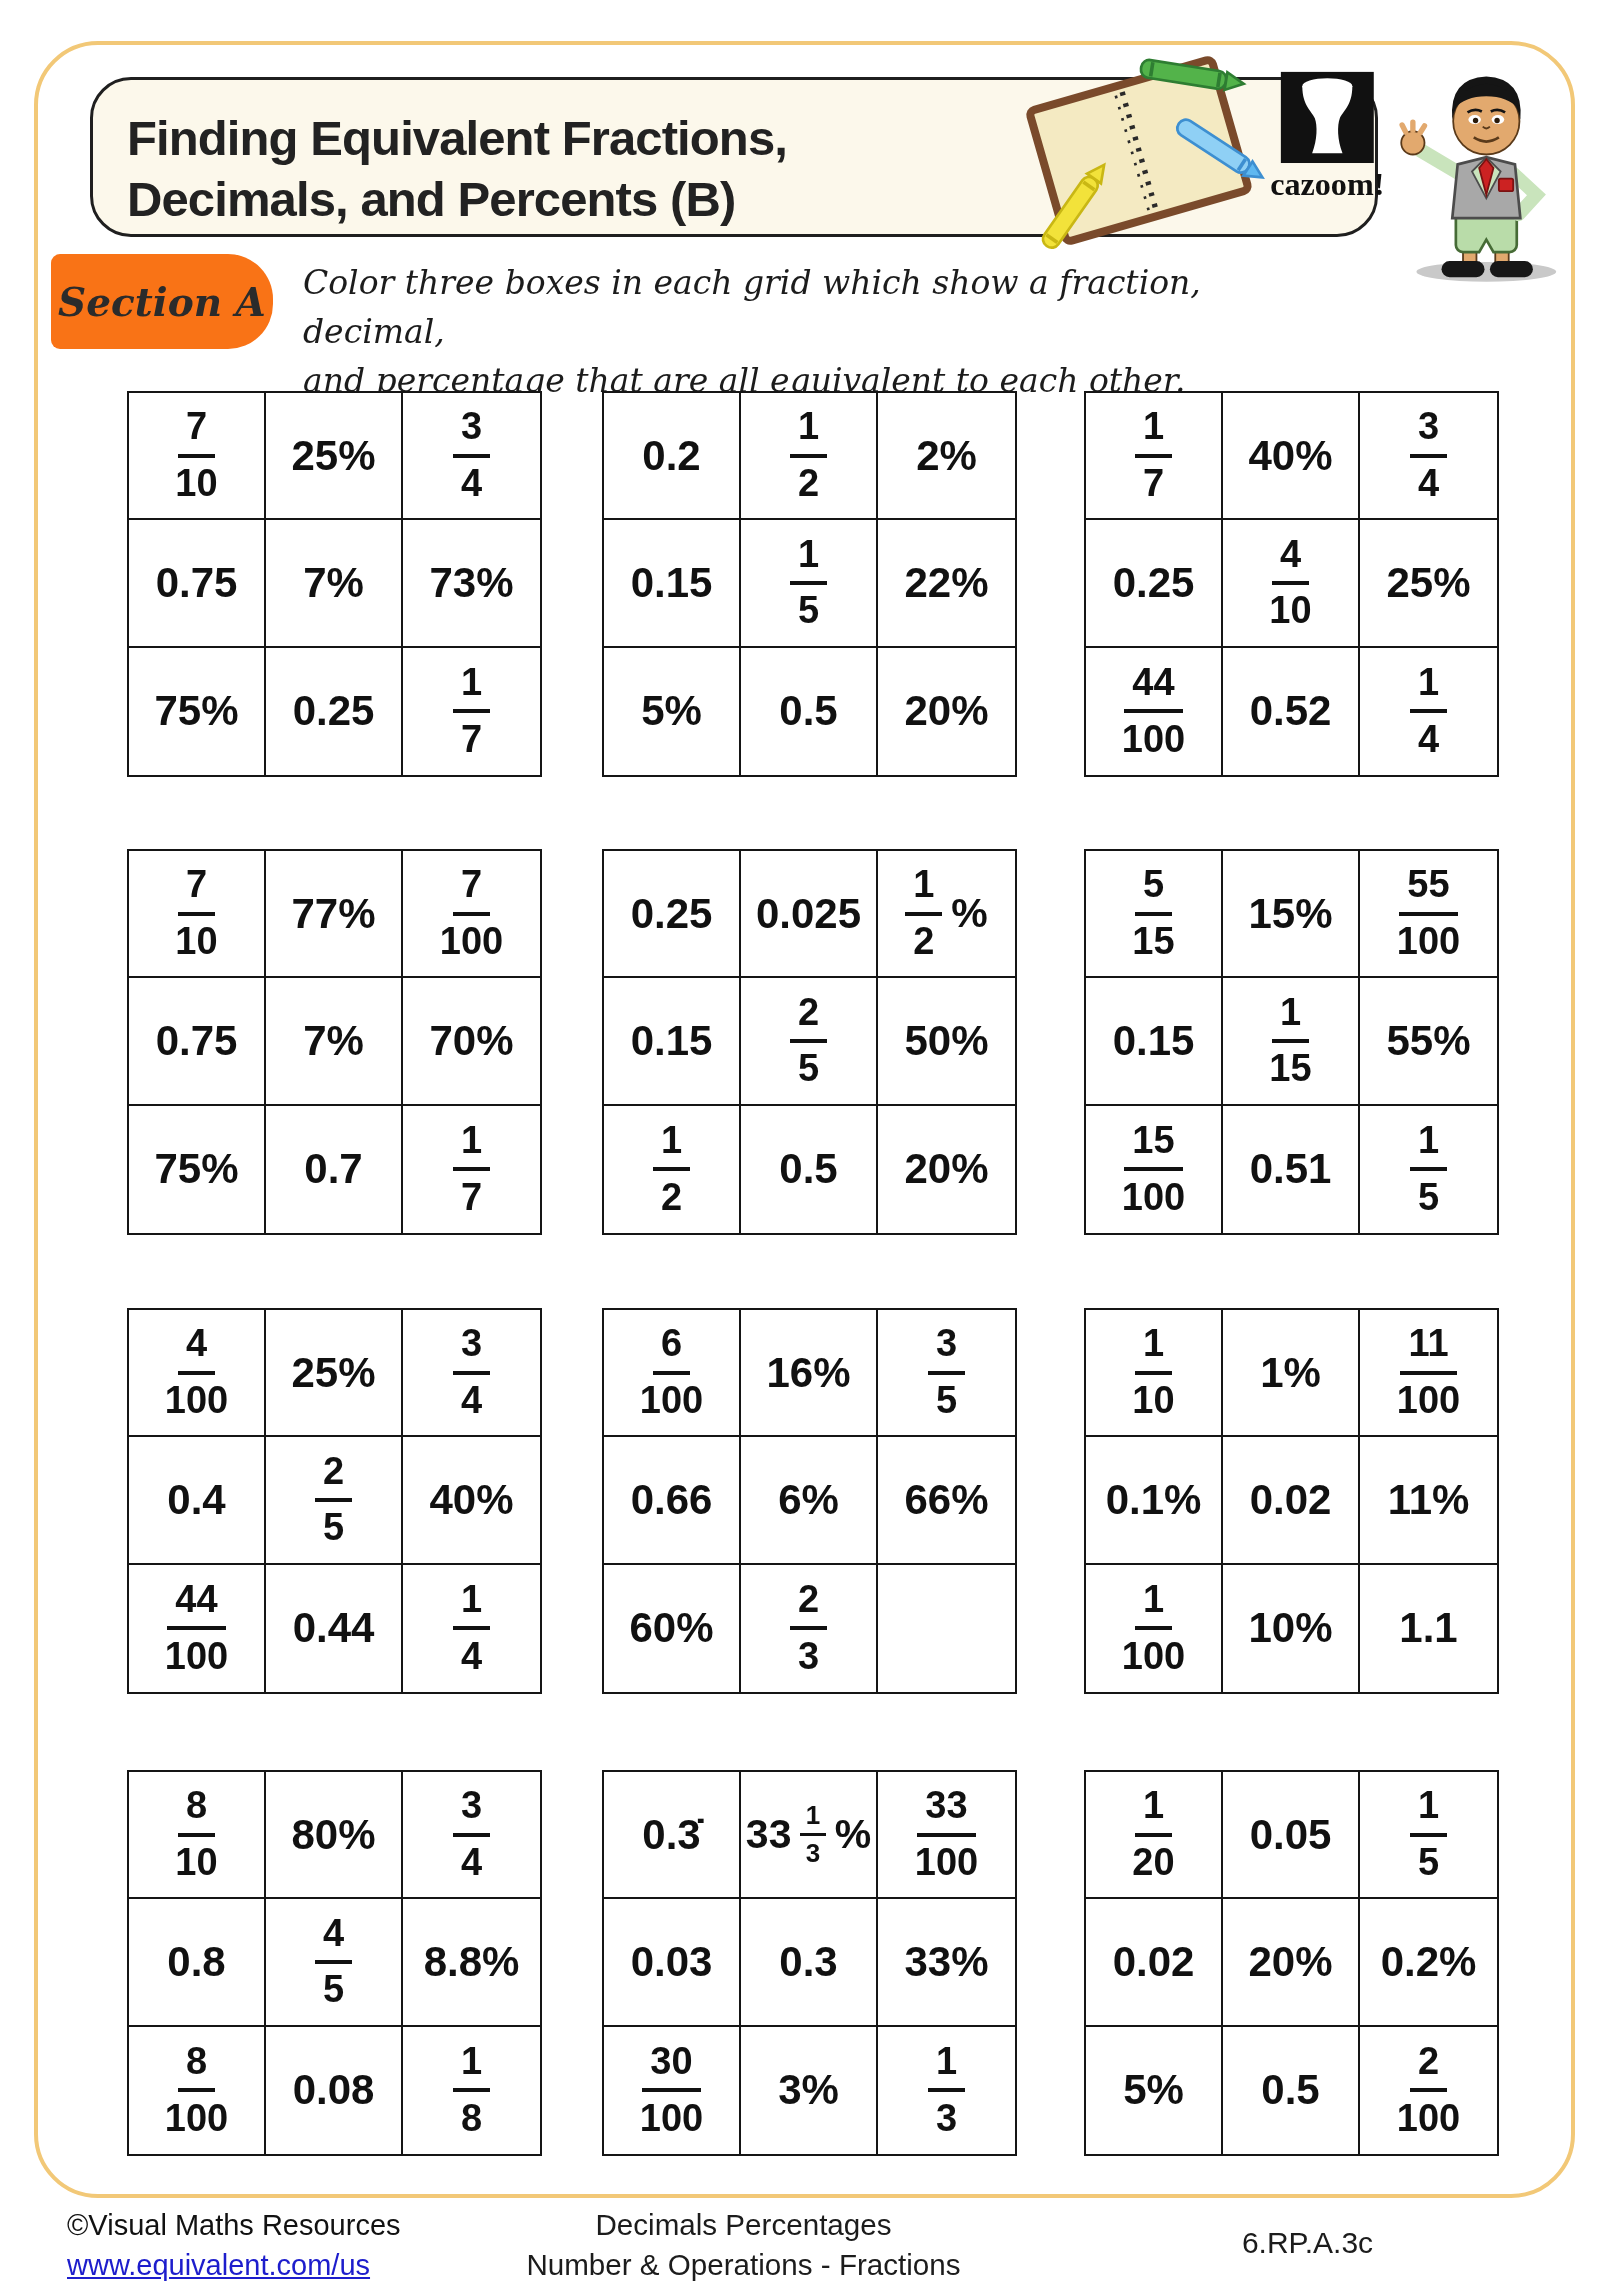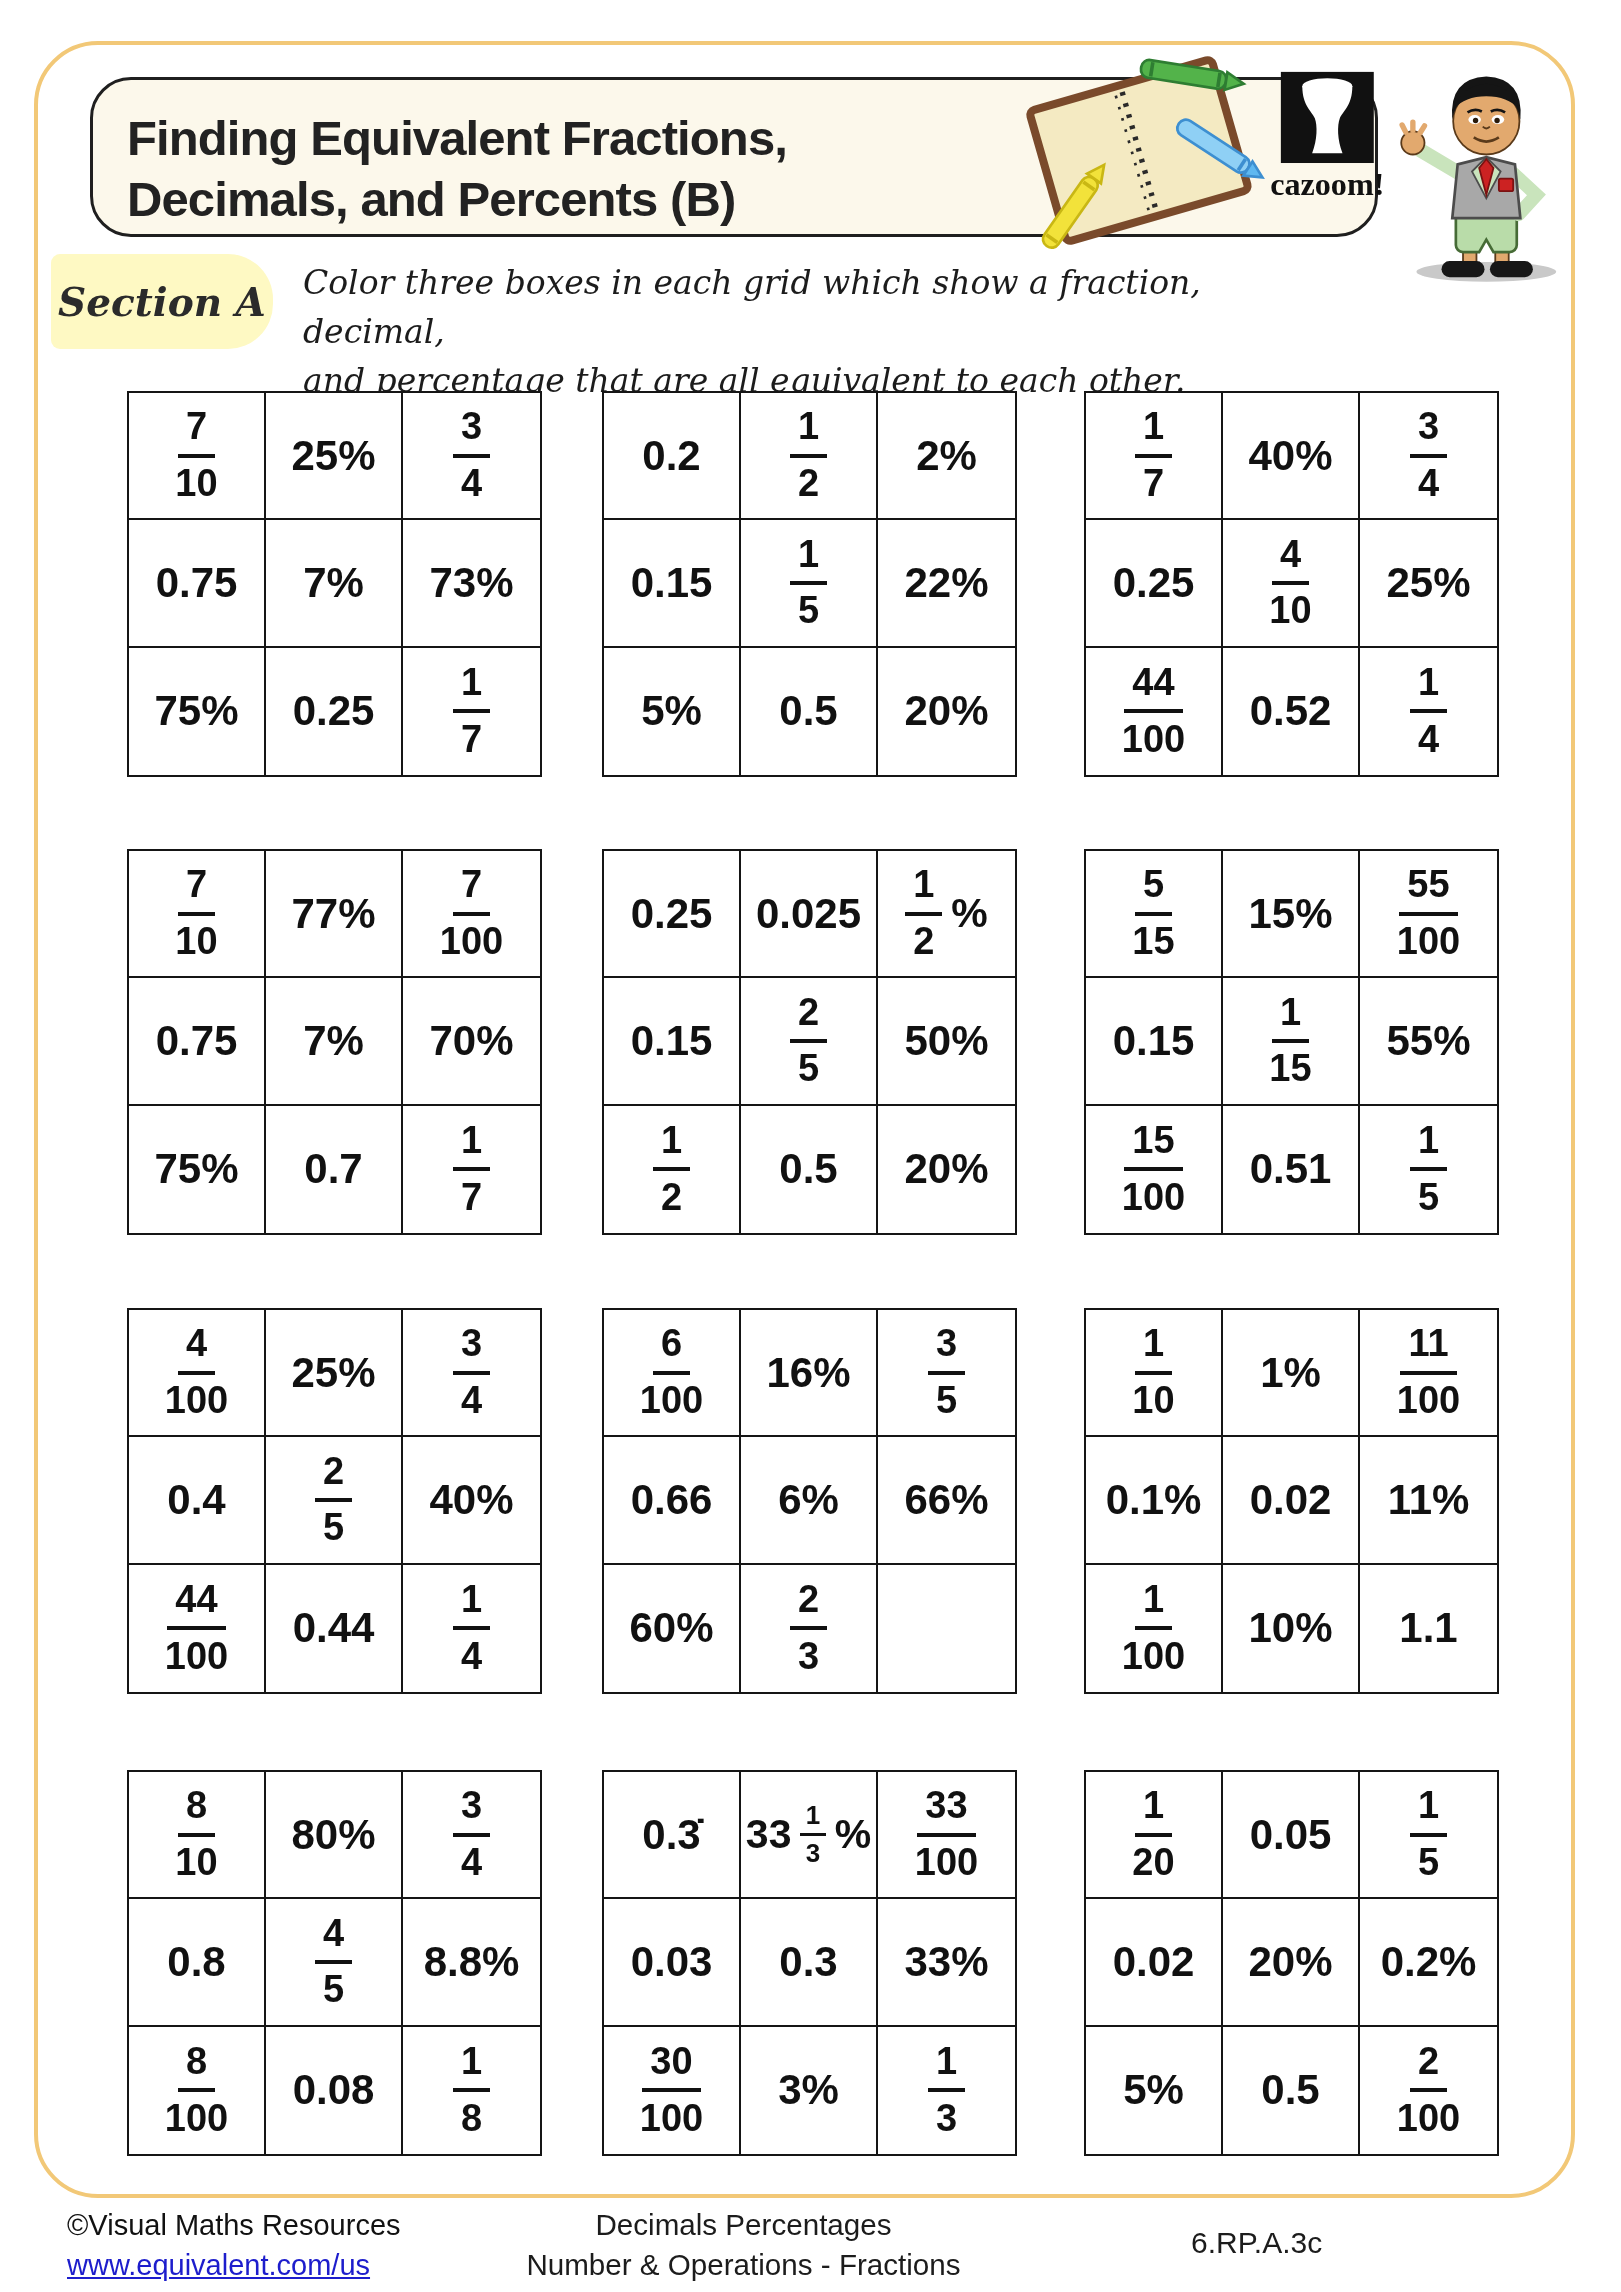--- a/index.html
+++ b/index.html
@@ -13,21 +13,21 @@
   .header-box{position:absolute;left:90px;top:77px;width:1282px;height:154px;
     background:#FCF8EB;border:3.6px solid #1f1f1f;border-radius:41px;}
   .title{position:absolute;left:127px;top:93px;width:940px;
     font-size:49px;font-weight:bold;line-height:61px;letter-spacing:-0.9px;color:#222;margin-top:15px;}
   .notebook-wrap{position:absolute;left:1017px;top:47px;width:256px;height:204px;}
   .logo-wrap{position:absolute;left:1229px;top:70px;width:134px;height:136px;margin-left:34px;}
   .mascot-wrap{position:absolute;left:1386px;top:64px;width:206px;height:224px;}
 
   
   .section-label{position:absolute;left:51px;top:254px;width:222px;height:95px;
-    background:#fef9c3;border-radius:9px 45px 45px 9px;
+    background:#f97316;border-radius:9px 45px 45px 9px;
     display:flex;align-items:center;justify-content:center;}
   .section-label span{font-family:"DejaVu Serif",serif;font-style:italic;font-weight:bold;
     font-size:39px;color:#2b2b2b;}
   .instructions{position:absolute;left:303px;top:258px;width:1021px;
     font-family:"DejaVu Serif",serif;font-style:italic;font-size:33px;line-height:49px;color:#1c1c1c;}
 
   
   .grid{position:absolute;width:411px;height:382px;border:2.7px solid #151515;background:#fff;
     display:grid;grid-template-columns:repeat(3,1fr);grid-template-rows:repeat(3,1fr);}
   .grid:nth-of-type(1){left:127px;top:391px}
@@ -56,21 +56,21 @@
   .frac.small{font-size:26px;}
   .frac.small .num{padding:0.9px 5.4px 3.6px;border-bottom-width:3.6px;}
   .frac.small .den{padding:3.6px 5.4px 0.9px;}
   .wholenum,.suffix{font-size:41px;}
 
   
   .footer-left{position:absolute;left:67px;top:2205px;font-size:29px;line-height:40px;color:#111;}
   .footer-left a{color:#1d1dcc;text-decoration:underline;}
   .footer-center{position:absolute;left:475px;top:2205px;width:537px;text-align:center;
     font-size:29.6px;line-height:40px;color:#1c1c1c;}
-  .footer-code{position:absolute;left:1191px;top:2226px;width:233px;text-align:left;
+  .footer-code{position:absolute;left:1191px;top:2226px;width:233px;text-align:center;
     font-size:30px;color:#1c1c1c;}
 </style>
 </head>
 <body>
 
 <div class="page-frame"></div>
 
 <div class="header-box"></div>
 <div class="title">
   <div>Finding Equivalent Fractions,</div>

